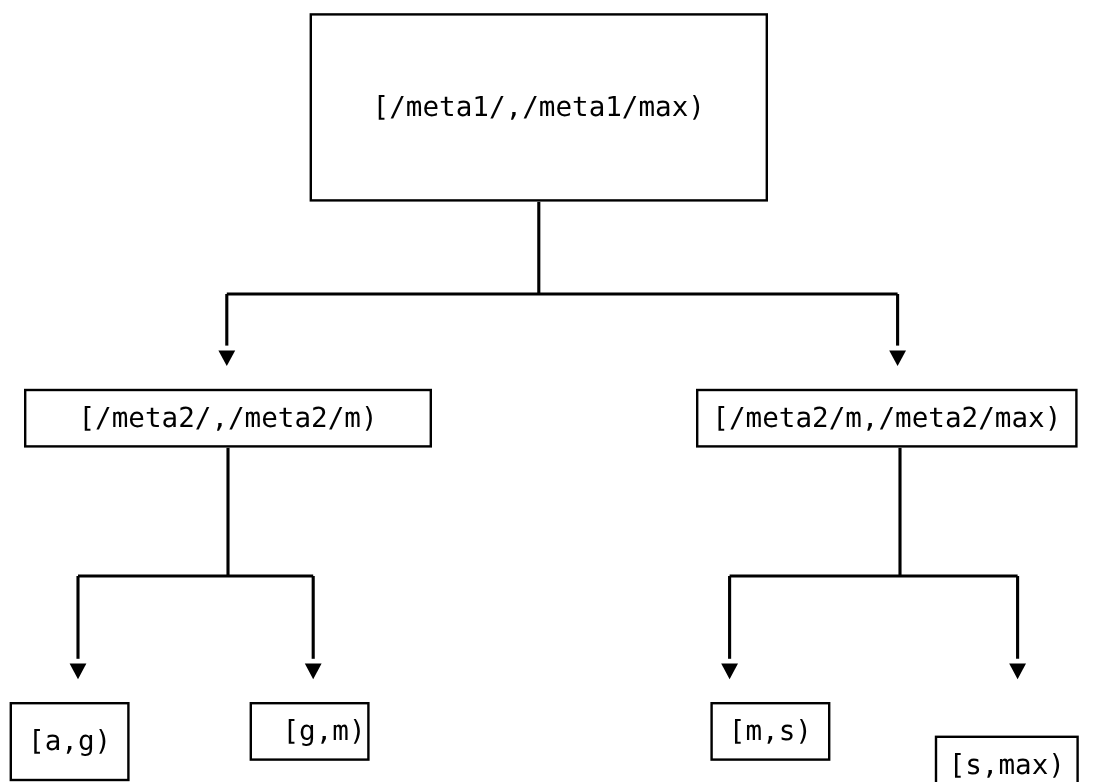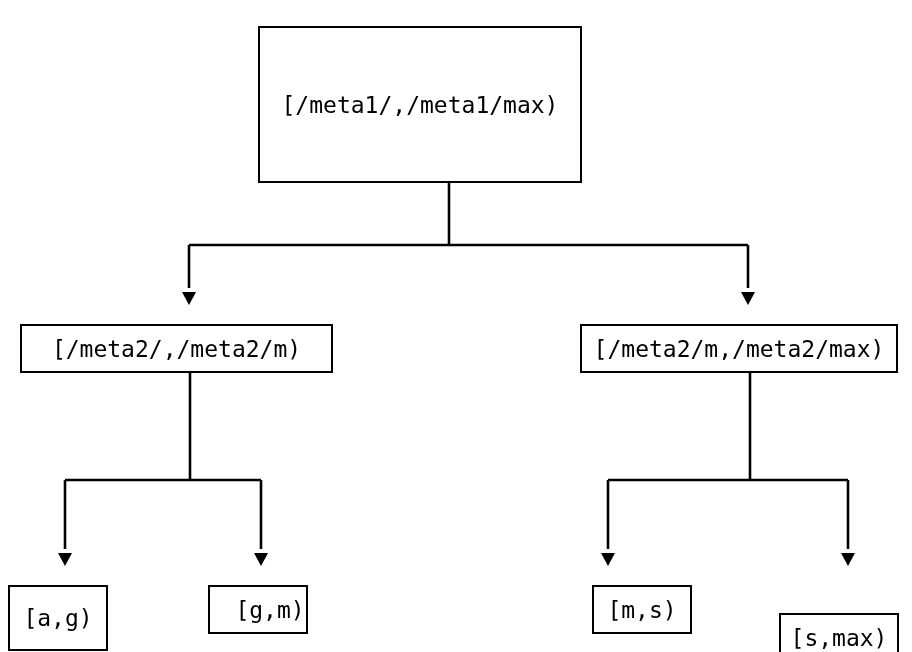--- a/index.html
+++ b/index.html
@@ -73,23 +73,23 @@
     <polygon class="arrow-head" points="254,553 268,553 261,566"></polygon>
 
     <path class="edge-line" d="M 750 373 L 750 480"></path>
     <path class="edge-line" d="M 608 480 L 848 480"></path>
     <path class="edge-line" d="M 608 480 L 608 549"></path>
     <path class="edge-line" d="M 848 480 L 848 549"></path>
     <polygon class="arrow-head" points="601,553 615,553 608,566"></polygon>
     <polygon class="arrow-head" points="841,553 855,553 848,566"></polygon>
   </svg>
 
-  <div class="node node-root" style="left:258px; top:11px; width:324px; height:157px;margin-top:15px;">[/meta1/,/meta1/max)</div>
+  <div class="node node-root" style="left:258px; top:11px; width:382px; height:157px;">[/meta1/,/meta1/max)</div>
 
-  <div class="node node-mid" style="left:20px; top:324px; width:313px; height:49px;">[/meta2/,/meta2/m)</div>
+  <div class="node node-mid" style="left:20px; top:324px; width:340px; height:49px;">[/meta2/,/meta2/m)</div>
 
   <div class="node node-mid" style="left:580px; top:324px; width:318px; height:49px;">[/meta2/m,/meta2/max)</div>
 
   <div class="node node-leaf" style="left:8px; top:585px; width:100px; height:66px;">[a,g)</div>
 
   <div class="node node-leaf" style="left:208px; top:585px; width:100px; height:49px;padding-left:24px;">[g,m)</div>
 
   <div class="node node-leaf" style="left:552px; top:585px; width:100px; height:49px;margin-left:40px;">[m,s)</div>
 
   <div class="node node-leaf" style="left:779px; top:585px; width:120px; height:49px;margin-top:28px;">[s,max)</div>

